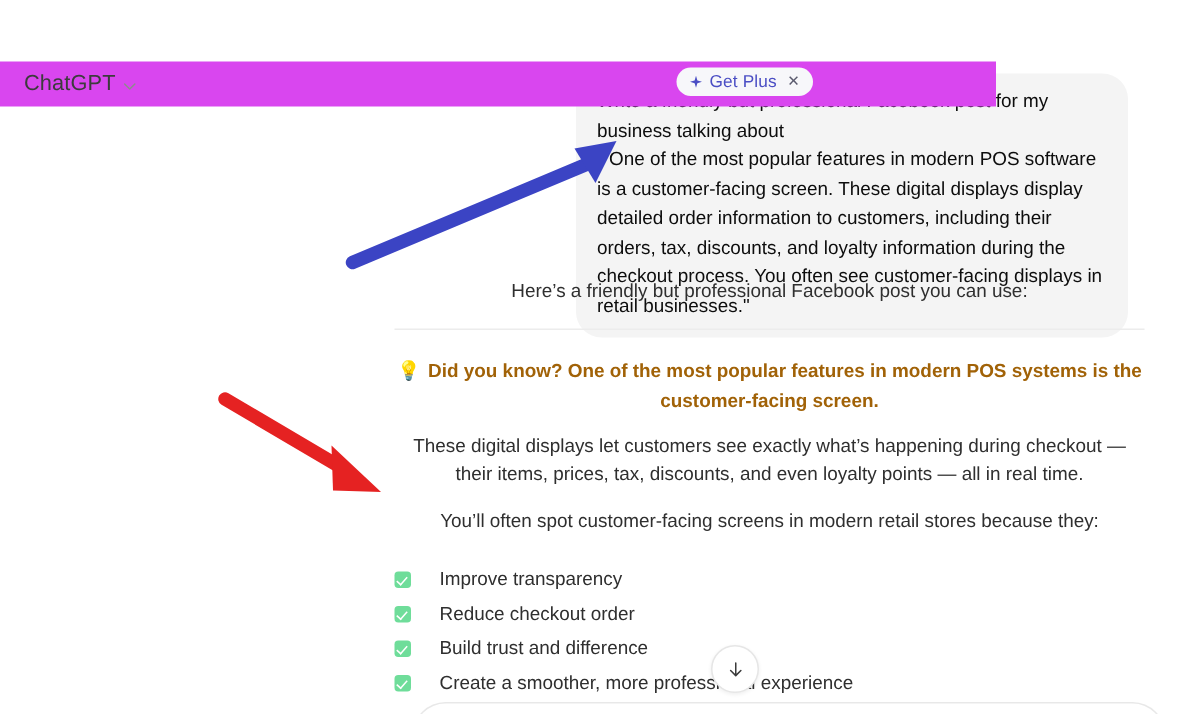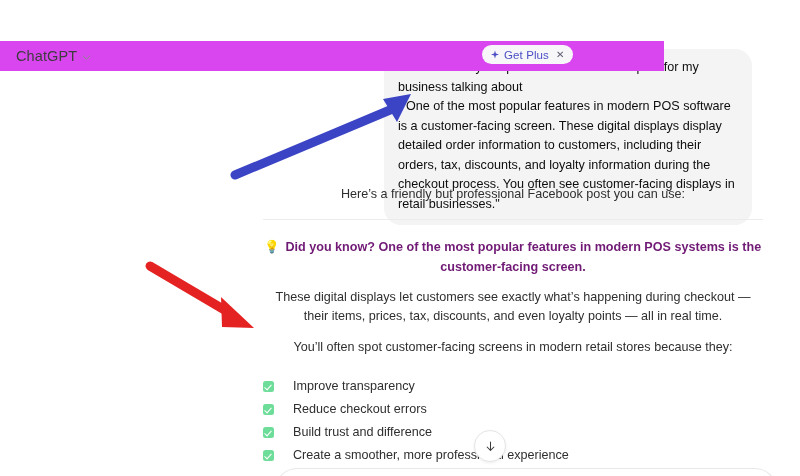--- a/index.html
+++ b/index.html
@@ -48,21 +48,21 @@
     height: 9px;
     display: inline-block;
     position: relative;
     top: 1px;
   }
   .chev svg { display: block; }
 
   #get-plus-pill {
     position: absolute;
     top: 4px;
-    left: 482px;
+    left: 451px;
     height: 19px;
     display: flex;
     align-items: center;
     gap: 4px;
     padding: 0 9px 0 8px;
     background: #f7f7fa;
     border-radius: 20px;
     cursor: pointer;
   }
   #get-plus-pill .plus-spark {
@@ -131,21 +131,21 @@
   #assistant-turn p.tight { margin-bottom: 20px; }
 
   .hr-rule {
     border: 0;
     border-top: 1px solid #ececec;
     margin: 14px 0 17px 0;
   }
 
   .headline {
     font-weight: bold;
-    color: #701a75;
+    color: #a16207;
     margin: 0 0 13px 0;
     line-height: 20px;
   }
   .headline .emoji { margin-right: 5px; }
 
   .check-list {
     list-style: none;
     margin: 0 0 12px 0;
     padding: 0;
   }
@@ -264,21 +264,21 @@
 
     <p class="tight">You’ll often spot customer-facing screens in modern retail stores because they:</p>
 
     <ul class="check-list">
       <li>
         <span class="check-box"></span>
         <span>Improve transparency</span>
       </li>
       <li>
         <span class="check-box"></span>
-        <span>Reduce checkout errors</span>
+        <span>Reduce checkout order</span>
       </li>
       <li>
         <span class="check-box"></span>
         <span>Build trust and difference</span>
       </li>
       <li>
         <span class="check-box"></span>
         <span>Create a smoother, more professional experience</span>
       </li>
     </ul>

